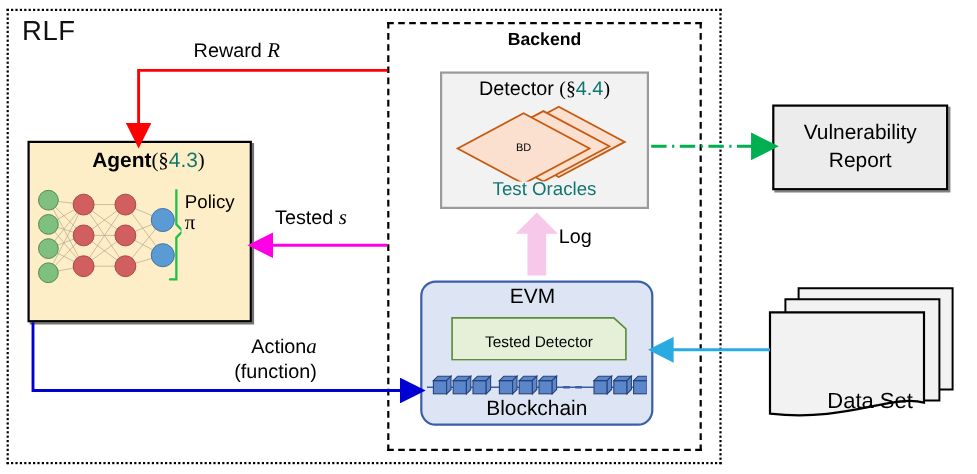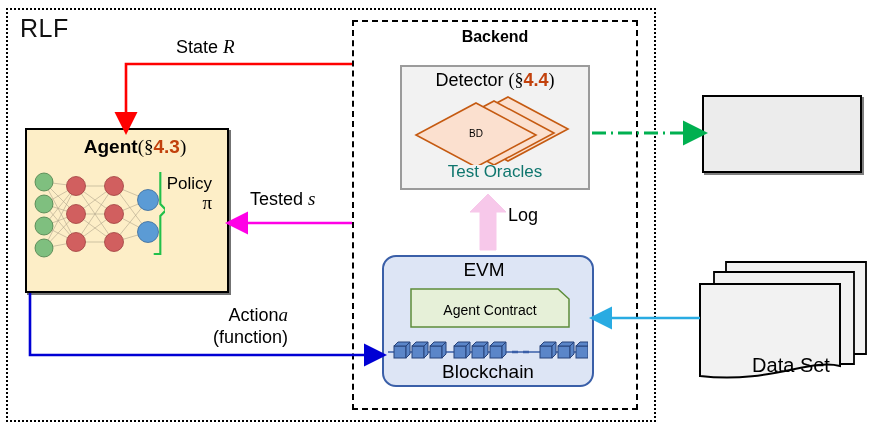--- a/index.html
+++ b/index.html
@@ -33,25 +33,25 @@
     left:25px;top:128px;width:204px;height:165px;
     background:#fdeec7;border:2.5px solid #000;box-sizing:border-box;
     box-shadow:2px 2px 0 rgba(0,0,0,.55);
   }
   #agent-title{
     left:25px;top:136px;width:220px;text-align:center;
     font-size:19px;color:#000;
   }
   #agent-title b{font-weight:bold;}
   .sect{font-family:"Liberation Serif",serif;font-style:normal;}
-  .green-num{color:#c2410c;font-weight:bold;}
+  .green-num{color:#0f766e;font-weight:normal;}
 
   #dnn-svg{left:30px;top:172px;}
   #policy-label{
-    left:152px;top:174px;width:60px;text-align:right;
+    left:168px;top:174px;width:60px;text-align:left;
     font-size:17px;color:#000;line-height:19px;
   }
   #policy-pi{font-family:"Liberation Serif",serif;font-size:19px;}
   #dnn-label{
     left:25px;top:262px;width:150px;text-align:center;
     font-size:18px;color:#000;
   }
 
   
   #detector-box{
@@ -177,21 +177,21 @@
     <polygon points="65,2 125,34 65,66 5,34" transform="translate(6,6)" fill="#fbe0cf" stroke="#c55a11" stroke-width="1.6"></polygon>
     <text x="71" y="42" text-anchor="middle" font-family="Liberation Sans, sans-serif" font-size="10" fill="#000">BD</text>
   </svg>
   <div class="abs" id="oracle-label">Test Oracles</div>
 
   <div class="abs" id="evm-box"></div>
   <div class="abs" id="evm-title">EVM</div>
   <svg class="abs" id="contract-shape" width="160" height="40">
     <path d="M1,1 L148,1 L159,11 L159,39 L1,39 Z" fill="#e6f0d8" stroke="#5d8c3a" stroke-width="1.5"></path>
   </svg>
-  <div class="abs" id="contract-label">Agent Contract</div>
+  <div class="abs" id="contract-label">Tested Detector</div>
 
   <svg class="abs" id="chain-svg" width="200" height="22">
     <line x1="0" y1="12" x2="200" y2="12" stroke="#3a5fa8" stroke-width="1.4"></line>
     <g fill="#5b86c9" stroke="#27427a" stroke-width="1">
       <g>
           <rect x="6" y="6" width="12" height="12"></rect>
           <polygon points="6,6 10,2 22,2 18,6"></polygon>
           <polygon points="18,6 22,2 22,14 18,18"></polygon>
         </g>
       <g>
@@ -232,20 +232,24 @@
       <g>
           <rect x="188" y="6" width="12" height="12"></rect>
           <polygon points="188,6 192,2 200,2 200,6"></polygon>
         </g>
     </g>
     <line x1="124" y1="12" x2="146" y2="12" stroke="#3a5fa8" stroke-width="2.4" stroke-dasharray="6,5"></line>
   </svg>
   <div class="abs" id="blockchain-label">Blockchain</div>
 
   <div class="abs" id="vuln-box"></div>
+  <div class="abs" id="vuln-label">
+    <span>Vulnerability</span><br>
+    <span>Report</span>
+  </div>
 
   <svg class="abs" id="dataset-svg" width="180" height="130">
     <path d="M36,4 L176,4 L176,96 L36,96 Z" fill="#f2f2f2" stroke="#000" stroke-width="1.8"></path>
     <path d="M24,14 L164,14 L164,106 L24,106 Z" fill="#f2f2f2" stroke="#000" stroke-width="1.8"></path>
     <path d="M10,26 L150,26 L150,108 C120,100 80,126 10,118 Z" fill="#f2f2f2" stroke="#000" stroke-width="2"></path>
   </svg>
   <div class="abs" id="dataset-label">Data Set</div>
 
   <svg class="abs" id="arrows">
     <defs>
@@ -275,21 +279,21 @@
     <g>
       <path d="M480,250 L480,212 L470,212 L488,194 L506,212 L496,212 L496,250 Z" fill="#f7c8ea" stroke="#f7c8ea" stroke-width="1"></path>
     </g>
 
     <path d="M592,133 L694,133" stroke="#00b050" stroke-width="2.8" fill="none" stroke-dasharray="14,5,2,5" marker-end="url(#ah-green)"></path>
 
     <path d="M700,318 L602,318" stroke="#29abe2" stroke-width="2.6" fill="none" marker-end="url(#ah-cyan)"></path>
   </svg>
 
   <div class="abs arrow-label" id="reward-label">
-    <span>State</span>
+    <span>Reward</span>
     <span class="ital">R</span>
   </div>
 
   <div class="abs arrow-label" id="state-label">
     <span>Tested</span>
     <span class="ital">s</span>
   </div>
 
   <div class="abs arrow-label" id="action-label">
     <span>Action</span><span class="ital">a</span><br>

